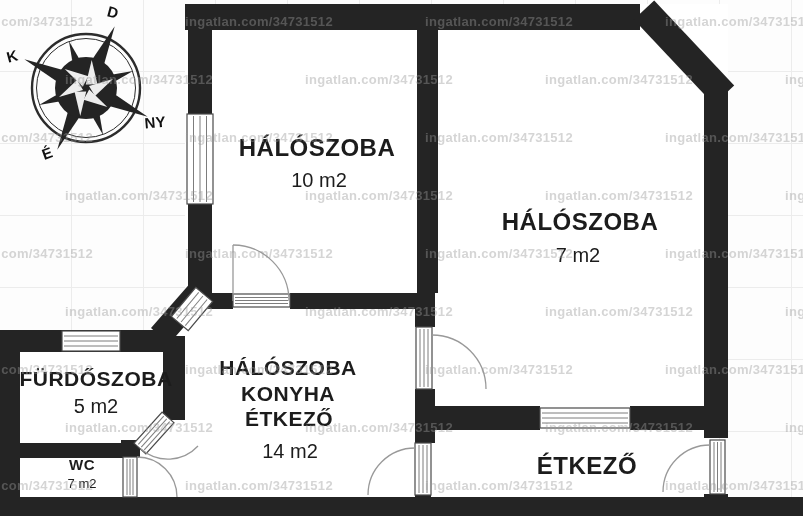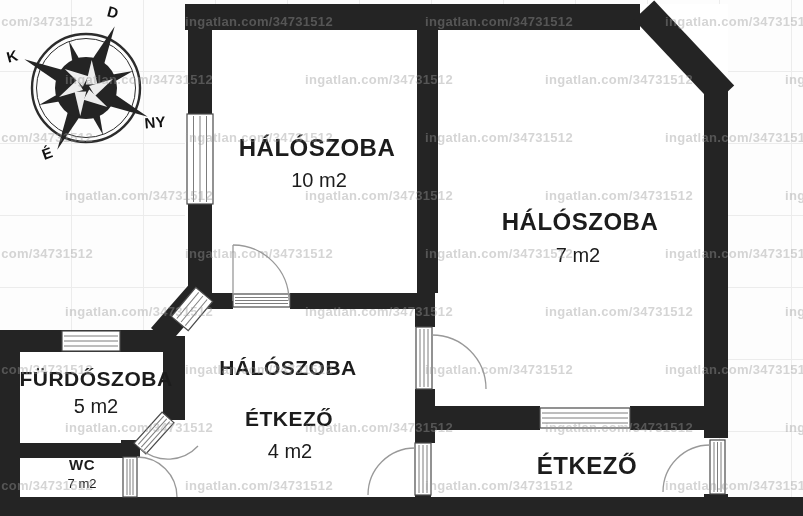--- a/index.html
+++ b/index.html
@@ -181,22 +181,23 @@
     <div class="room-label name big" style="left:317px;top:148px;">HÁLÓSZOBA</div>
     <div class="room-label size-big" style="left:319px;top:180px;">10 m2</div>
 
     <div class="room-label name big" style="left:580px;top:222px;">HÁLÓSZOBA</div>
     <div class="room-label size-big" style="left:578px;top:255px;">7 m2</div>
 
     <div class="room-label name mid" style="left:96px;top:379px;">FÜRDŐSZOBA</div>
     <div class="room-label size-mid" style="left:96px;top:406px;">5 m2</div>
 
     <div class="room-label name mid" style="left:288px;top:368px;">HÁLÓSZOBA</div>
+    <div class="room-label name mid" style="left:288px;top:394px;">KONYHA</div>
     <div class="room-label name mid" style="left:289px;top:419px;">ÉTKEZŐ</div>
-    <div class="room-label size-mid" style="left:290px;top:451px;">4 m2</div>
+    <div class="room-label size-mid" style="left:290px;top:451px;">14 m2</div>
 
     <div class="room-label name small" style="left:82px;top:464px;">WC</div>
     <div class="room-label size-small" style="left:82px;top:483px;">7 m2</div>
 
     <div class="room-label name big" style="left:587px;top:466px;">ÉTKEZŐ</div>
   </div>
 
   <div class="wm-layer">
       <span class="wm" style="left: -55px; top: 14px;">ingatlan.com/34731512</span>
       <span class="wm" style="left: 185px; top: 14px;">ingatlan.com/34731512</span>

